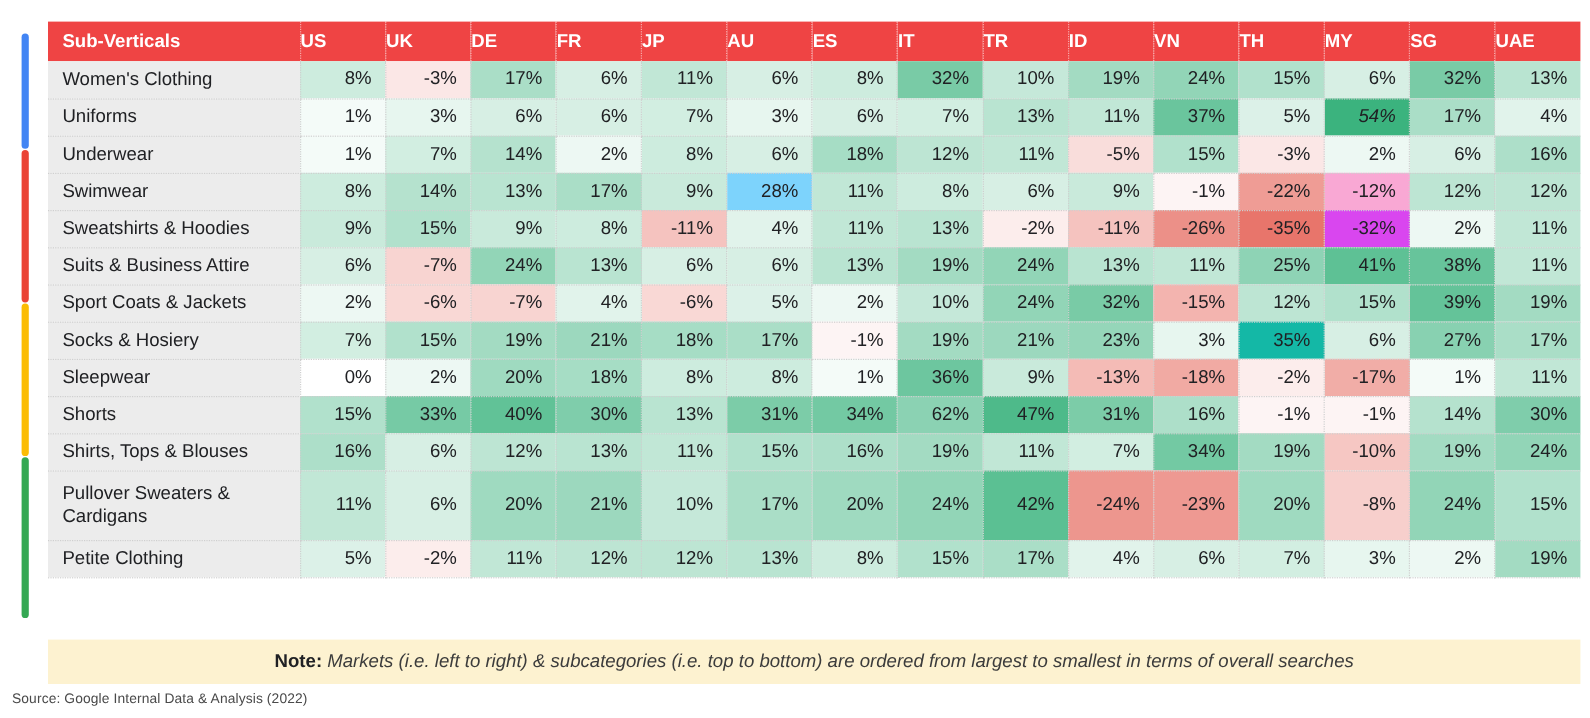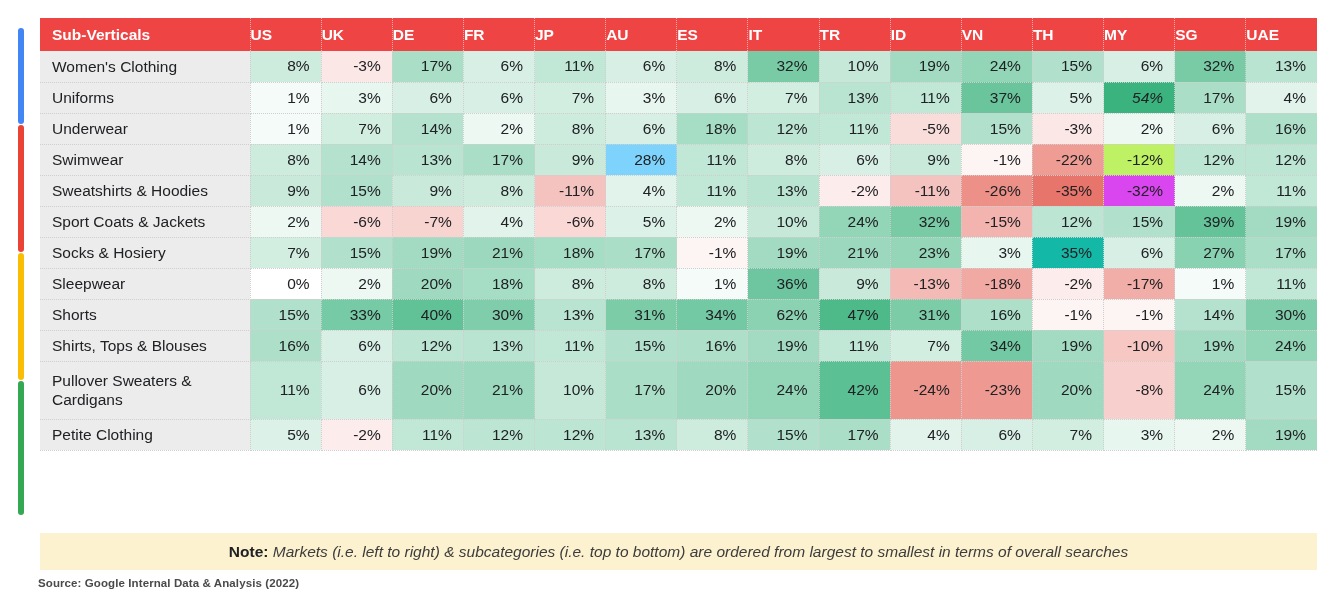--- a/index.html
+++ b/index.html
@@ -99,25 +99,24 @@
   }
   #note .note-label {
     font-weight: bold;
     font-style: normal;
     color: #202124;
   }
 
   
   #source {
     position: absolute;
-    left: 38px; top: 577px;
+    left: 10px; top: 577px;
     font-size: 11.5px;
     color: #4a4a4a;
     letter-spacing: 0.1px;
-    font-weight: bold;
   }
 </style>
 </head>
 <body>
 
 <div id="root">
 
   <div id="rails">
       <div class="rail" style="top: 0px; height: 96px; background: rgb(66, 133, 244);"></div>
       <div class="rail" style="top: 97px; height: 127px; background: rgb(234, 67, 53);"></div>
@@ -209,40 +208,58 @@
             <td class="val" style="background: rgb(185, 228, 209);">13%</td>
             <td class="val" style="background: rgb(170, 222, 199);">17%</td>
             <td class="val" style="background: rgb(201, 234, 219);">9%</td>
             <td class="val" style="background: #7dd3fc;">28%</td>
             <td class="val" style="background: rgb(193, 231, 214);">11%</td>
             <td class="val" style="background: rgb(205, 236, 222);">8%</td>
             <td class="val" style="background: rgb(215, 239, 228);">6%</td>
             <td class="val" style="background: rgb(201, 234, 219);">9%</td>
             <td class="val" style="background: rgb(253, 244, 244);">-1%</td>
             <td class="val" style="background: rgb(239, 156, 149);">-22%</td>
-            <td class="val" style="background: #bef264;">-12%</td>
+            <td class="val" style="background: #f9a8d4;">-12%</td>
             <td class="val" style="background: rgb(189, 229, 211);">12%</td>
             <td class="val" style="background: rgb(189, 229, 211);">12%</td>
           </tr>
           <tr>
             <td class="rowlabel">Sweatshirts &amp; Hoodies</td>
             <td class="val" style="background: rgb(201, 234, 219);">9%</td>
             <td class="val" style="background: rgb(177, 225, 204);">15%</td>
             <td class="val" style="background: rgb(201, 234, 219);">9%</td>
             <td class="val" style="background: rgb(205, 236, 222);">8%</td>
             <td class="val" style="background: rgb(245, 195, 191);">-11%</td>
             <td class="val" style="background: rgb(225, 243, 235);">4%</td>
             <td class="val" style="background: rgb(193, 231, 214);">11%</td>
             <td class="val" style="background: rgb(185, 228, 209);">13%</td>
             <td class="val" style="background: rgb(252, 237, 236);">-2%</td>
             <td class="val" style="background: rgb(245, 195, 191);">-11%</td>
             <td class="val" style="background: rgb(236, 144, 136);">-26%</td>
             <td class="val" style="background: rgb(232, 117, 107);">-35%</td>
             <td class="val" style="background: #d946ef;">-32%</td>
             <td class="val" style="background: rgb(237, 248, 243);">2%</td>
+            <td class="val" style="background: rgb(193, 231, 214);">11%</td>
+          </tr>
+          <tr>
+            <td class="rowlabel">Suits &amp; Business Attire</td>
+            <td class="val" style="background: rgb(215, 239, 228);">6%</td>
+            <td class="val" style="background: rgb(248, 212, 209);">-7%</td>
+            <td class="val" style="background: rgb(146, 213, 183);">24%</td>
+            <td class="val" style="background: rgb(185, 228, 209);">13%</td>
+            <td class="val" style="background: rgb(215, 239, 228);">6%</td>
+            <td class="val" style="background: rgb(215, 239, 228);">6%</td>
+            <td class="val" style="background: rgb(185, 228, 209);">13%</td>
+            <td class="val" style="background: rgb(163, 219, 194);">19%</td>
+            <td class="val" style="background: rgb(146, 213, 183);">24%</td>
+            <td class="val" style="background: rgb(185, 228, 209);">13%</td>
+            <td class="val" style="background: rgb(193, 231, 214);">11%</td>
+            <td class="val" style="background: rgb(142, 211, 181);">25%</td>
+            <td class="val" style="background: rgb(94, 193, 149);">41%</td>
+            <td class="val" style="background: rgb(103, 196, 155);">38%</td>
             <td class="val" style="background: rgb(193, 231, 214);">11%</td>
           </tr>
           <tr>
             <td class="rowlabel">Sport Coats &amp; Jackets</td>
             <td class="val" style="background: rgb(237, 248, 243);">2%</td>
             <td class="val" style="background: rgb(249, 216, 213);">-6%</td>
             <td class="val" style="background: rgb(248, 212, 209);">-7%</td>
             <td class="val" style="background: rgb(225, 243, 235);">4%</td>
             <td class="val" style="background: rgb(249, 216, 213);">-6%</td>
             <td class="val" style="background: rgb(220, 241, 232);">5%</td>

